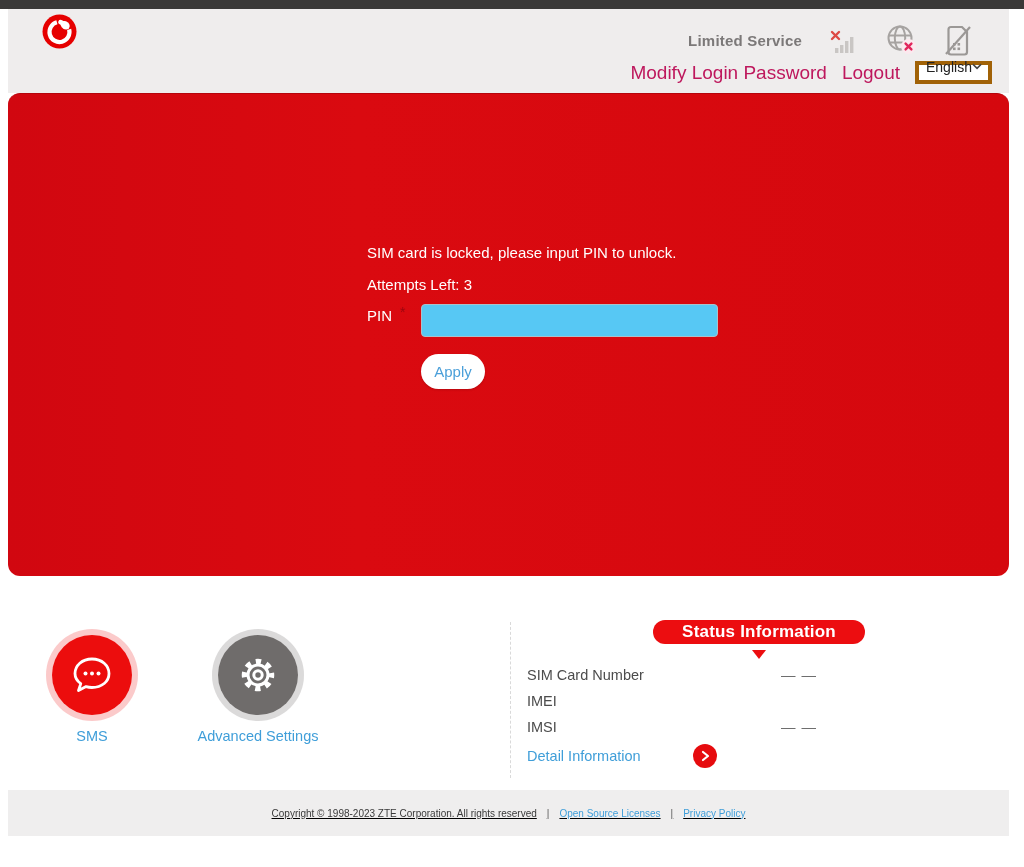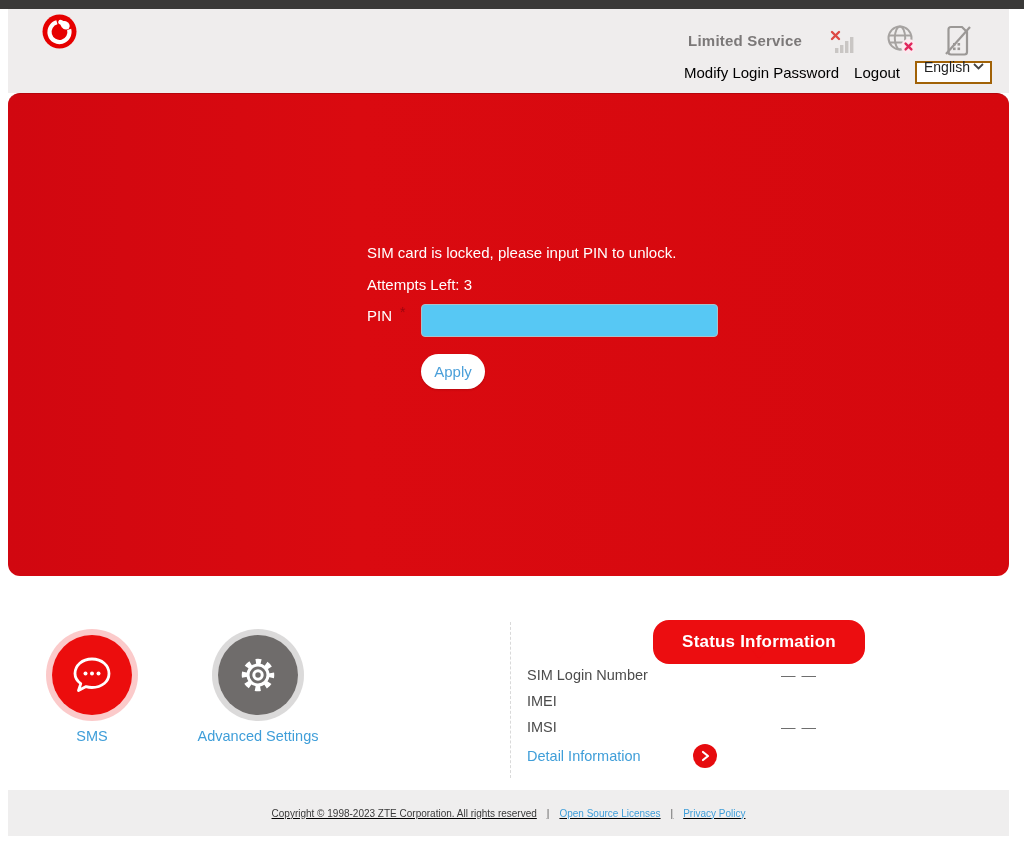--- a/index.html
+++ b/index.html
@@ -11,23 +11,23 @@
   .topbar { position:absolute; left:0; top:0; width:1024px; height:9px; background:#3a3938; }
   .container { position:absolute; left:8px; top:9px; width:1001px;text-decoration:underline; }
 
   
   .header { position:relative; height:84px; background:#efeded; }
   .logo { position:absolute; left:34px; top:5px; width:35px; height:35px; }
   .hdr-row1 { position:absolute; right:35px; top:14px; display:flex; align-items:center; gap:24px; }
   .limited { font-size:15px; font-weight:bold; color:#7b7878; letter-spacing:.2px; margin-right:2px; }
   .hicon { display:block; }
   .hdr-row2 { position:absolute; right:17px; top:52px; display:flex; align-items:center; gap:15px; }
-  .hlink { font-size:15px; color:#000000; cursor:pointer; text-decoration:none; }
+  .hlink { font-size:19px; color:#be185d; cursor:pointer; text-decoration:none; }
   .lang-select {
-    width:77px; height:23px; background:#fff; border:2px solid #a16207;
+    width:77px; height:23px; background:#fff; border:4px solid #a16207;
     display:flex; align-items:center; justify-content:space-between;
     padding:0 6px 12px 7px; font-size:14px; color:#222; cursor:pointer;
   }
 
   
   .banner {
     position:relative; height:483px;
     background:linear-gradient(90deg,#d10710 0%,#da0a10 35%,#d5080e 100%);
     border-top:1px solid #b5050c;
     border-radius:12px;
@@ -58,21 +58,21 @@
     width:80px; height:80px; border-radius:50%; margin:0 auto;
     display:flex; align-items:center; justify-content:center;
   }
   .circle.red { background:#ec0d0d; box-shadow:0 0 0 6px rgba(236,13,13,0.22); }
   .circle.gray { background:#6f6c6b; box-shadow:0 0 0 6px rgba(110,108,107,0.25); }
   .shortcut-label { margin-top:13px; font-size:14.5px; color:#3f9ed9; }
 
   .divider { position:absolute; left:502px; top:46px; height:156px; border-left:1px dashed #d9d9d9; }
 
   .status-badge {
-    position:absolute; left:645px; top:44px; width:212px; height:44px;
+    position:absolute; left:645px; top:44px; width:212px; height:24px;
     background:#ec0d10; border-radius:16px; color:#fff; font-size:17px; font-weight:bold;
     display:flex; align-items:center; justify-content:center; letter-spacing:.2px;
   }
   .badge-pointer {
     position:absolute; left:744px; top:74px; width:0; height:0;
     border-left:7px solid transparent; border-right:7px solid transparent;
     border-top:9px solid #ec0d10;
   }
   .status-rows { position:absolute; left:519px; top:86px; width:290px; }
   .status-row { display:flex; justify-content:space-between; height:26px; align-items:center; }
@@ -197,21 +197,21 @@
       <div class="shortcut-label">SMS</div>
     </div>
 
     <div class="divider"></div>
 
     <div class="status-badge">Status Information</div>
     <div class="badge-pointer"></div>
 
     <div class="status-rows">
       <div class="status-row">
-        <span class="lbl">SIM Login Number</span>
+        <span class="lbl">SIM Card Number</span>
         <span class="val">— —</span>
       </div>
       <div class="status-row">
         <span class="lbl">IMEI</span>
         <span class="val"></span>
       </div>
       <div class="status-row">
         <span class="lbl">IMSI</span>
         <span class="val">— —</span>
       </div>

